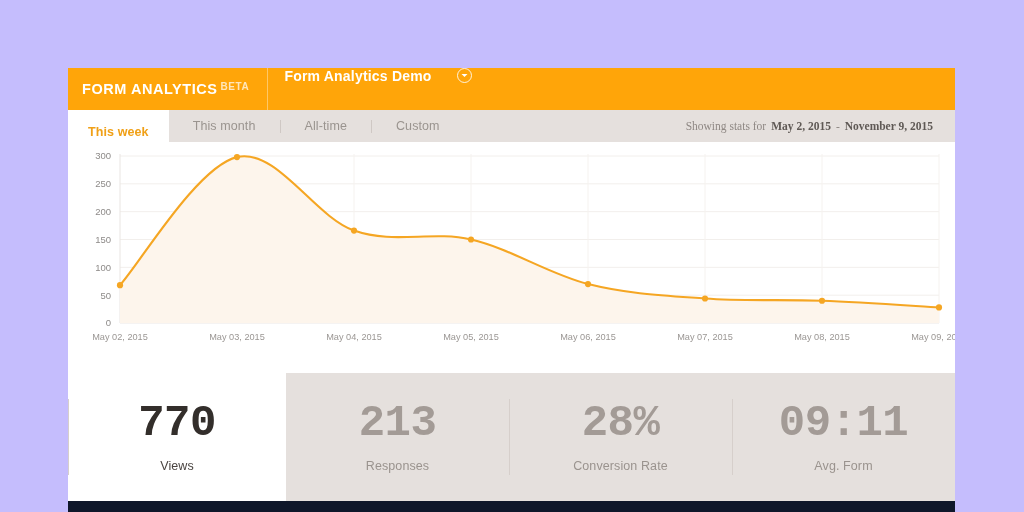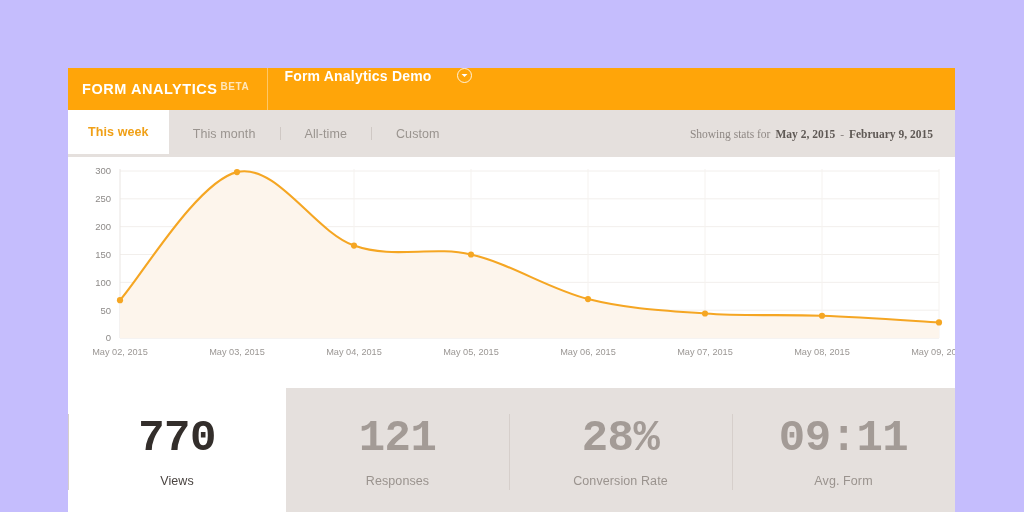--- a/index.html
+++ b/index.html
@@ -72,21 +72,21 @@
   #caret-circle {
     width: 15px; height: 15px;
     border: 1.4px solid rgba(255,255,255,0.85);
     border-radius: 50%;
     display: flex; align-items: center; justify-content: center;
   }
   #caret-circle svg { display: block; }
 
   
   #tab-strip {
-    height: 47px;
+    height: 32px;
     background: #e5e0dd;
     display: flex;
     align-items: stretch;
     position: relative;
   }
   .tab {
     display: flex;
     align-items: center;
     padding: 0 24px;
     font-size: 12.5px;
@@ -217,21 +217,21 @@
     </div>
     <div class="tab-sep"></div>
     <div class="tab">
       <span>Custom</span>
     </div>
 
     <div id="stats-range">
       <span>Showing stats for</span>
       <span class="rng-strong">May 2, 2015</span>
       <span class="rng-dash">-</span>
-      <span class="rng-strong">February 9, 2015</span>
+      <span class="rng-strong">November 9, 2015</span>
     </div>
   </div>
 
   <div id="chart-panel">
     <svg id="chart-svg" width="887" height="231" viewBox="0 0 887 231">
       <g id="grid-layer">
           <line x1="52" y1="153.16666666666666" x2="871" y2="153.16666666666666" stroke="#f2efec" stroke-width="1"></line>
           <line x1="52" y1="125.33333333333334" x2="871" y2="125.33333333333334" stroke="#f2efec" stroke-width="1"></line>
           <line x1="52" y1="97.5" x2="871" y2="97.5" stroke="#f2efec" stroke-width="1"></line>
           <line x1="52" y1="69.66666666666667" x2="871" y2="69.66666666666667" stroke="#f2efec" stroke-width="1"></line>
@@ -284,21 +284,21 @@
   </div>
 
   <div id="stats-footer">
     <div class="stat-cell primary">
       <div class="stat-divider"></div>
       <div class="stat-value">770</div>
       <div class="stat-label">Views</div>
     </div>
     <div class="stat-cell">
 
-      <div class="stat-value">121</div>
+      <div class="stat-value">213</div>
       <div class="stat-label">Responses</div>
     </div>
     <div class="stat-cell">
       <div class="stat-divider"></div>
       <div class="stat-value">28%</div>
       <div class="stat-label">Conversion Rate</div>
     </div>
     <div class="stat-cell">
       <div class="stat-divider"></div>
       <div class="stat-value">09:11</div>

